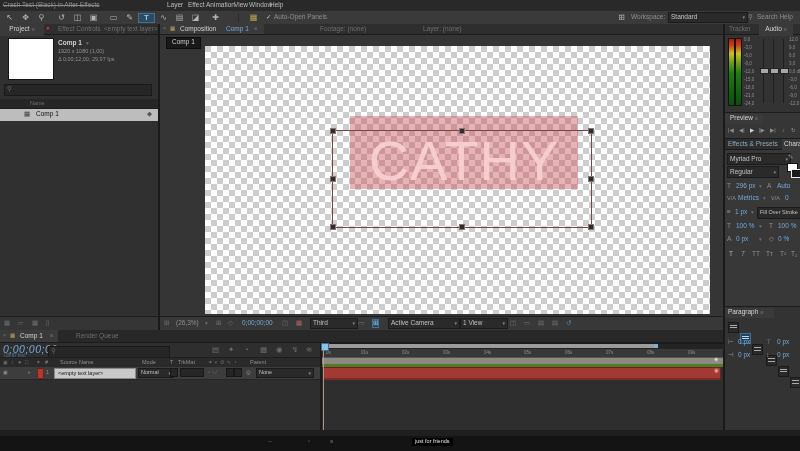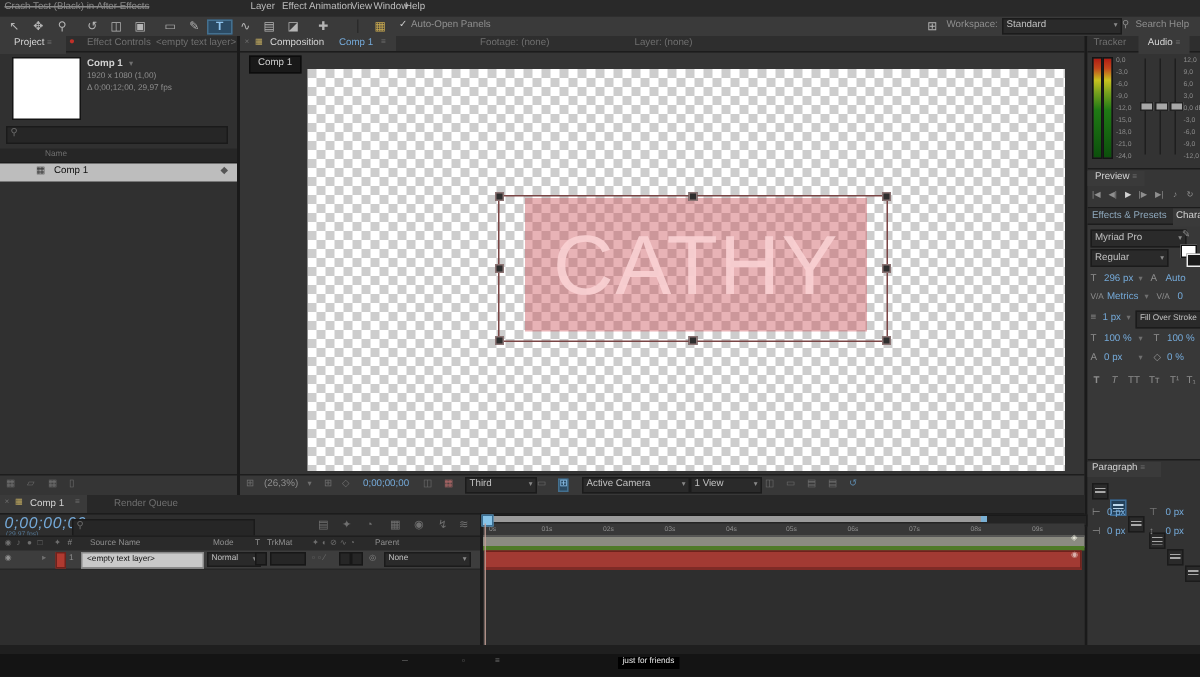--- a/index.html
+++ b/index.html
@@ -115,21 +115,21 @@
     </div>
     <span class="p f6 dim2" style="left:160px;top:2px;">Footage: (none)</span>
     <span class="p f6 dim2" style="left:263px;top:2px;">Layer: (none)</span>
 
     <div class="p f6" style="left:6px;top:13px;height:9px;padding:1px 5px 0 5px;background:#191919;border:1px solid #0c0c0c;color:#cfcfcf;">
       <span>Comp 1</span>
     </div>
 
     <div class="p checker" style="left:45px;top:22px;width:505px;height:268px;"></div>
 
-    <div class="p" style="left:190px;top:108px;width:228px;height:89px;background:rgba(204,86,93,0.45);">
+    <div class="p" style="left:190px;top:92px;width:228px;height:73px;background:rgba(204,86,93,0.45);">
       <div style="width:100%;height:100%;text-align:center;line-height:89px;font-size:56px;letter-spacing:1px;color:rgba(248,208,211,0.92);font-family:'Liberation Sans',sans-serif;">CATHY</div>
     </div>
 
     <div class="p" style="left:172px;top:106px;width:258px;height:96px;border:1px solid #7a4545;">
       <div class="handle" style="left:-3px;top:-3px;"></div>
       <div class="handle" style="left:126px;top:-3px;"></div>
       <div class="handle" style="right:-3px;top:-3px;"></div>
       <div class="handle" style="left:-3px;top:45px;"></div>
       <div class="handle" style="right:-3px;top:45px;"></div>
       <div class="handle" style="left:-3px;bottom:-3px;"></div>

